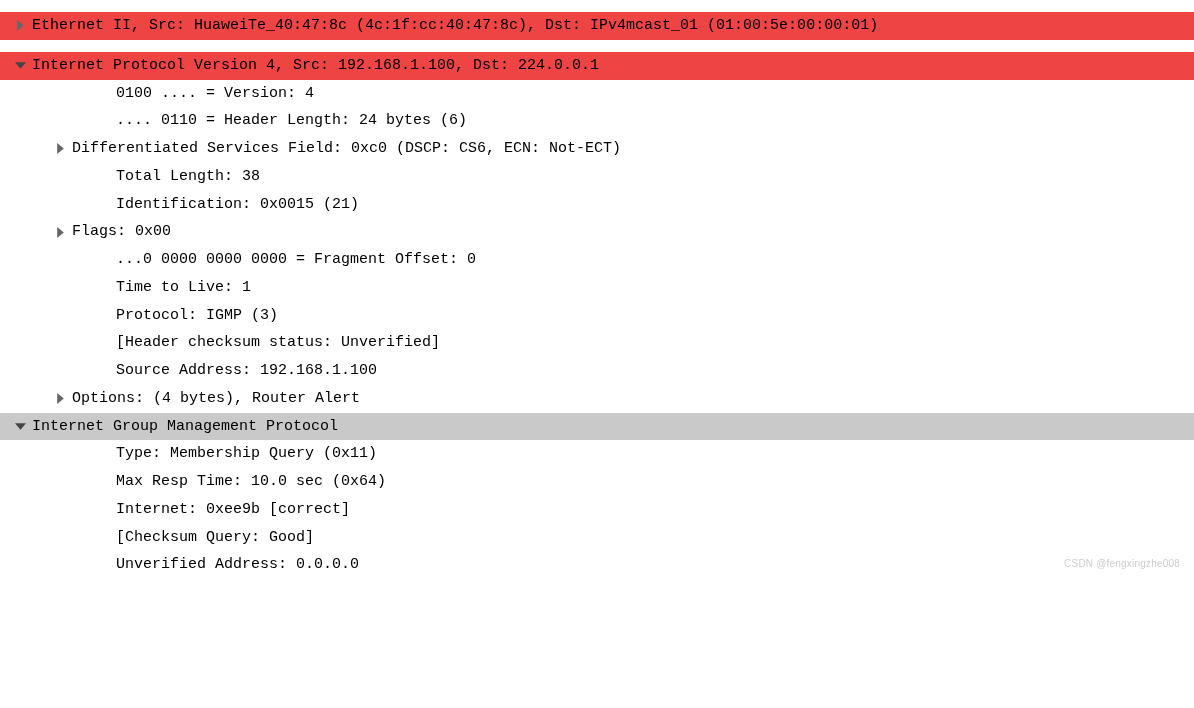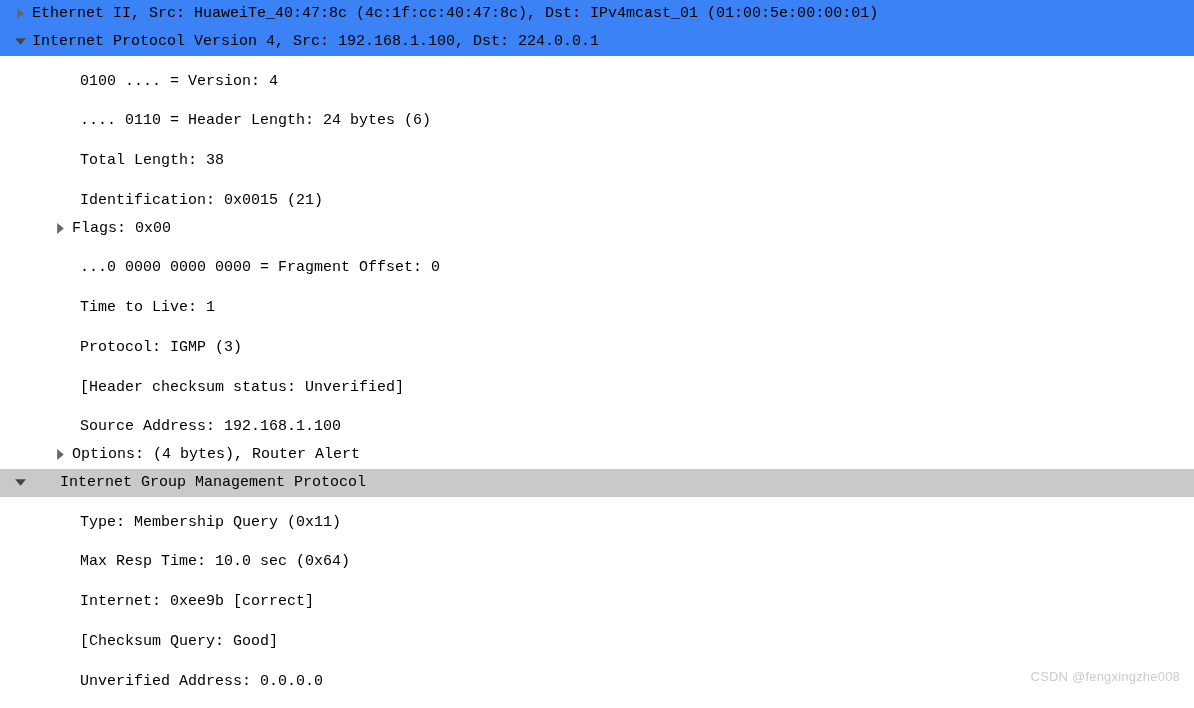--- a/index.html
+++ b/index.html
@@ -10,44 +10,44 @@
       color: #000;
       line-height: 1.85;
       width: 1194px;
       position: relative;
     }
     .tree-row {
       display: flex;
       align-items: center;
       white-space: nowrap;
     }
-    .tree-row.highlighted { background: #3b82f6; }
-    .tree-row.selected { background: #c9c9c9; gap: 28px; }
+    .tree-row.highlighted { background: #ef4444; margin-top: 12px; }
+    .tree-row.selected { background: #c9c9c9; }
     .arrow {
       width: 24px;
       display: inline-flex;
       justify-content: center;
       align-items: center;
       font-size: 13px;
       color: #555;
       cursor: pointer;
     }
     .arrow svg { width: 11px; height: 11px; }
     .blank-arrow { width: 24px; display: inline-block; }
     .indent-0 { padding-left: 8px; }
     .indent-1 { padding-left: 48px; }
-    .indent-2 { padding-left: 56px; margin-top: 12px; }
+    .indent-2 { padding-left: 92px; }
     .row-text { flex: 1; }
     .watermark {
       position: absolute;
       right: 14px;
       bottom: 6px;
       color: #ccc;
       font-family: sans-serif;
-      font-size: 13px;
+      font-size: 10px;
       letter-spacing: 0.2px;
     }
   </style>
 </head>
 <body>
 
 <div id="packet-tree">
     <div class="tree-row indent-0 highlighted">
       <span class="arrow">
         <svg viewBox="0 0 10 10">
@@ -64,20 +64,28 @@
       </span>
       <span class="row-text">Internet Protocol Version 4, Src: 192.168.1.100, Dst: 224.0.0.1</span>
     </div>
     <div class="tree-row indent-2">
       <span class="blank-arrow"></span>
       <span class="row-text">0100 .... = Version: 4</span>
     </div>
     <div class="tree-row indent-2">
       <span class="blank-arrow"></span>
       <span class="row-text">.... 0110 = Header Length: 24 bytes (6)</span>
+    </div>
+    <div class="tree-row indent-1">
+      <span class="arrow">
+        <svg viewBox="0 0 10 10">
+          <path d="M2 0 L8 5 L2 10 Z" fill="#666"></path>
+        </svg>
+      </span>
+      <span class="row-text">Differentiated Services Field: 0xc0 (DSCP: CS6, ECN: Not-ECT)</span>
     </div>
     <div class="tree-row indent-2">
       <span class="blank-arrow"></span>
       <span class="row-text">Total Length: 38</span>
     </div>
     <div class="tree-row indent-2">
       <span class="blank-arrow"></span>
       <span class="row-text">Identification: 0x0015 (21)</span>
     </div>
     <div class="tree-row indent-1">

